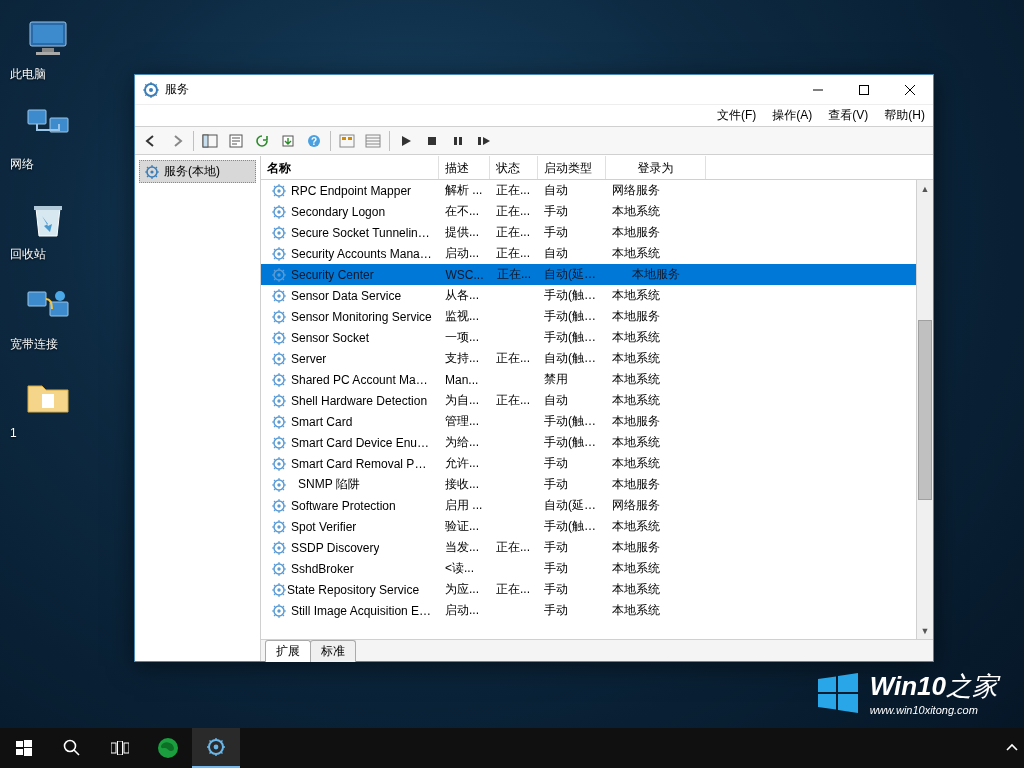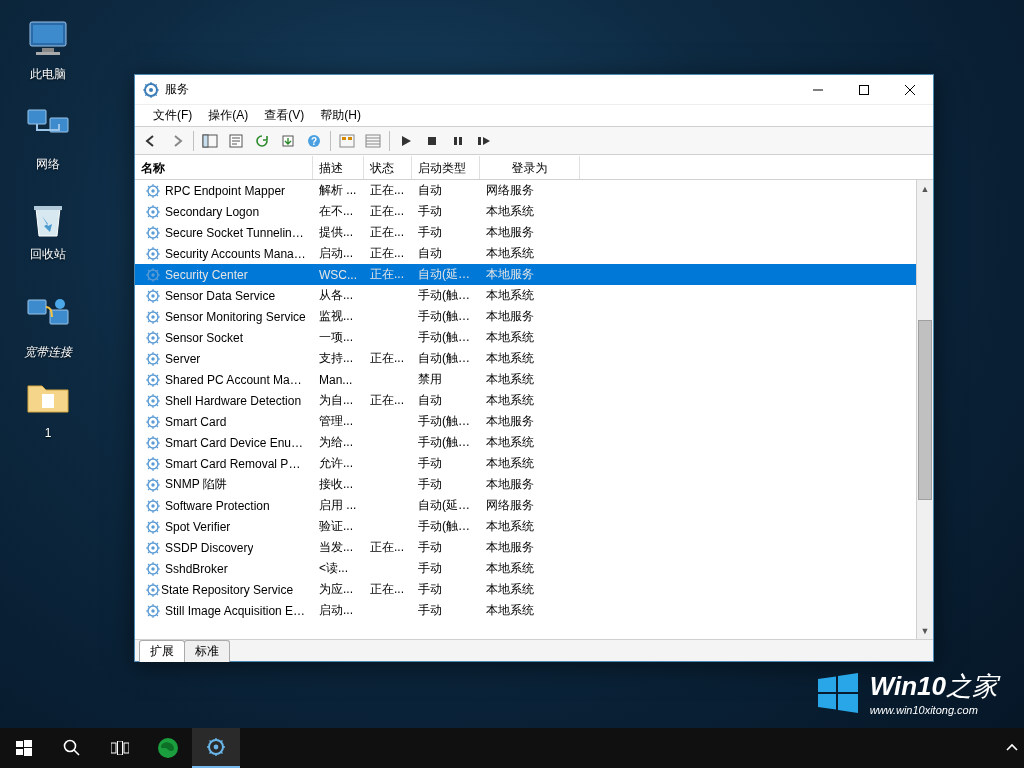--- a/index.html
+++ b/index.html
@@ -4,44 +4,44 @@
 <style>
 * { margin: 0; padding: 0; box-sizing: border-box; }
 body {
   width: 1024px; height: 768px;
   font-family: "Microsoft YaHei", "Segoe UI", Tahoma, sans-serif;
   font-size: 12px;
   background: radial-gradient(ellipse at 40% 30%, #1a4566 0%, #0d2a42 40%, #051525 100%);
   overflow: hidden; position: relative;
   color: #000;
 }
-.desktop-icon { position: absolute; width: 76px; text-align: center; color: #fff; cursor: pointer; }
+.desktop-icon { position: absolute; width: 76px; color: #fff; cursor: pointer; }
 .desktop-icon .glyph { width: 48px; height: 48px; margin: 0 auto 4px; display: flex; align-items: center; justify-content: center; }
 .desktop-icon .lbl { text-shadow: 0 1px 2px rgba(0,0,0,.8); font-size: 12px; }
 .win-window { position: absolute; left: 134px; top: 74px; width: 800px; height: 588px; background: #fff; border: 1px solid #4c8ab5; box-shadow: 0 4px 24px rgba(0,0,0,.5); display: flex; flex-direction: column; }
 .titlebar { height: 30px; background: #fff; display: flex; align-items: center; padding-left: 8px; border-bottom: 1px solid #eee; }
 .titlebar .ticon { width: 16px; height: 16px; margin-right: 6px; }
 .titlebar .title { flex: 1; font-size: 12px; }
 .titlebar .win-btns { display: flex; }
 .win-btns .wb { width: 46px; height: 30px; display: flex; align-items: center; justify-content: center; }
-.menubar { height: 22px; background: #fff; display: flex; align-items: center; padding-left: 10px; border-bottom: 1px solid #d0d0d0; }
+.menubar { height: 22px; background: #fff; display: flex; align-items: center; padding-left: 10px; border-bottom: 1px solid #d0d0d0; justify-content: flex-end; }
 .menubar .mi { padding: 2px 8px; font-size: 12px; }
 .toolbar { height: 28px; background: #f7f7f7; border-bottom: 1px solid #d0d0d0; display: flex; align-items: center; padding-left: 4px; gap: 2px; }
 .toolbar .tb { width: 24px; height: 24px; display: flex; align-items: center; justify-content: center; border: 1px solid transparent; }
 .toolbar .sep { width: 1px; height: 20px; background: #c0c0c0; margin: 0 2px; }
 .body-area { flex: 1; display: flex; border-top: 1px solid #fff; min-height: 0; }
 .tree-pane { width: 126px; background: #fff; border-right: 1px solid #d0d0d0; padding: 4px; }
 .tree-item { display: flex; align-items: center; padding: 2px 4px; background: #d8d8d8; border: 1px dotted #888; gap: 4px; font-size: 12px; }
 .list-pane { flex: 1; display: flex; flex-direction: column; background: #fff; min-height: 0; }
 .list-hdr { display: flex; height: 24px; border-bottom: 1px solid #d0d0d0; background: #fff; }
 .list-hdr .hc { border-right: 1px solid #e0e0e0; padding: 4px 6px; font-size: 12px; overflow: hidden; white-space: nowrap; }
 .list-rows { flex: 1; overflow: hidden; position: relative; }
 .list-rows::-webkit-scrollbar { width: 17px; }
 .row { display: flex; height: 21px; align-items: center; }
-.row.selected { background: #0078d7; color: #e5e5e5; }
+.row.selected { background: #0078d7; color: #0f172a; text-align: center; }
 .row .cell { padding: 0 6px; overflow: hidden; white-space: nowrap; text-overflow: ellipsis; font-size: 12px; }
 .row .gear { width: 16px; height: 16px; margin-left: 4px; flex-shrink: 0; }
 .col-name { width: 178px; display: flex; align-items: center; }
 .col-desc { width: 51px; }
 .col-status { width: 48px; }
 .col-startup { width: 68px; }
 .col-logon { width: 100px; }
 .tabs { height: 22px; border-top: 1px solid #d0d0d0; background: #f4f4f4; display: flex; align-items: center; padding-left: 4px; }
 .tabs .tab { padding: 2px 10px; border: 1px solid #aaa; border-bottom: none; background: #fff; font-size: 12px; margin-right: -1px; border-radius: 3px 3px 0 0; }
 .tabs .tab.inactive { background: #f0f0f0; }
@@ -86,21 +86,21 @@
     <div class="desktop-icon" style="left: 10px; top: 194px;">
       <div class="glyph">
         <svg width="40" height="44" viewBox="0 0 40 44">
           <path d="M8 12h24l-3 28H11z" fill="#d8e8f0" stroke="#fff" stroke-width="1"></path>
           <path d="M6 10h28v4H6z" fill="#b0c8d8"></path>
           <path d="M14 20l6 8-4 2 6 6 2-8-4 2-6-10z" fill="#4a9ad0"></path>
         </svg>
       </div>
       <div class="lbl">回收站</div>
     </div>
-    <div class="desktop-icon" style="left: 10px; top: 292px; font-style: italic;">
+    <div class="desktop-icon" style="left: 10px; top: 284px;">
       <div class="glyph">
         <svg width="44" height="40" viewBox="0 0 44 40">
           <rect x="2" y="4" width="18" height="14" rx="1" fill="#3d8acc" stroke="#9bc5e8"></rect>
           <rect x="24" y="14" width="18" height="14" rx="1" fill="#3d8acc" stroke="#9bc5e8"></rect>
           <path d="M20 11q6 0 6 10" fill="none" stroke="#f5c542" stroke-width="2"></path>
           <circle cx="34" cy="8" r="5" fill="#4aa8e8"></circle>
         </svg>
       </div>
       <div class="lbl">宽带连接</div>
     </div>
@@ -224,20 +224,32 @@
       </div>
     <div class="tb">
         <svg width="14" height="12">
           <rect x="1" y="2" width="3" height="8" fill="#333"></rect>
           <path d="M6 2l7 4-7 4z" fill="#333"></path>
         </svg>
       </div>
   </div>
 
   <div class="body-area">
+    <div class="tree-pane">
+      <div class="tree-item">
+        <span>
+            <svg width="16" height="16" viewBox="0 0 16 16">
+              <circle cx="8" cy="8" r="5" fill="none" stroke="#3a7db7" stroke-width="1.6"></circle>
+              <circle cx="8" cy="8" r="1.6" fill="#3a7db7"></circle>
+              <path d="M8 1v2M8 13v2M1 8h2M13 8h2M3 3l1.4 1.4M11.6 11.6L13 13M3 13l1.4-1.4M11.6 4.4L13 3" stroke="#3a7db7" stroke-width="1.2"></path>
+            </svg>
+          </span>
+        <span>服务(本地)</span>
+      </div>
+    </div>
     <div class="list-pane">
       <div class="list-hdr" id="list-hdr">
           <div class="hc" style="width: 178px; font-weight: bold;">名称</div>
           <div class="hc" style="width: 51px;">描述</div>
           <div class="hc" style="width: 48px;">状态</div>
           <div class="hc" style="width: 68px;">启动类型</div>
           <div class="hc" style="width: 100px; text-align: center;">登录为</div>
         </div>
       <div class="list-rows" id="list-rows">
         <div class="row">
@@ -466,21 +478,21 @@
           </div>
           <div class="row">
             <div class="cell col-name">
               <span class="gear">
                 <svg width="16" height="16" viewBox="0 0 16 16">
                   <circle cx="8" cy="8" r="5" fill="none" stroke="#5a9bd4" stroke-width="1.5"></circle>
                   <circle cx="8" cy="8" r="1.7" fill="#5a9bd4"></circle>
                   <path d="M8 1v2M8 13v2M1 8h2M13 8h2M3 3l1.4 1.4M11.6 11.6L13 13M3 13l1.4-1.4M11.6 4.4L13 3" stroke="#5a9bd4" stroke-width="1.1"></path>
                 </svg>
               </span>
-              <span style="margin-left:4px;overflow:hidden;text-overflow:ellipsis">SNMP 陷阱</span>
+              <span style="margin-left:11px;overflow:hidden;text-overflow:ellipsis">SNMP 陷阱</span>
             </div>
             <div class="cell col-desc">接收...</div>
             <div class="cell col-status"></div>
             <div class="cell col-startup">手动</div>
             <div class="cell col-logon">本地服务</div>
           </div>
           <div class="row">
             <div class="cell col-name">
               <span class="gear">
                 <svg width="16" height="16" viewBox="0 0 16 16">

